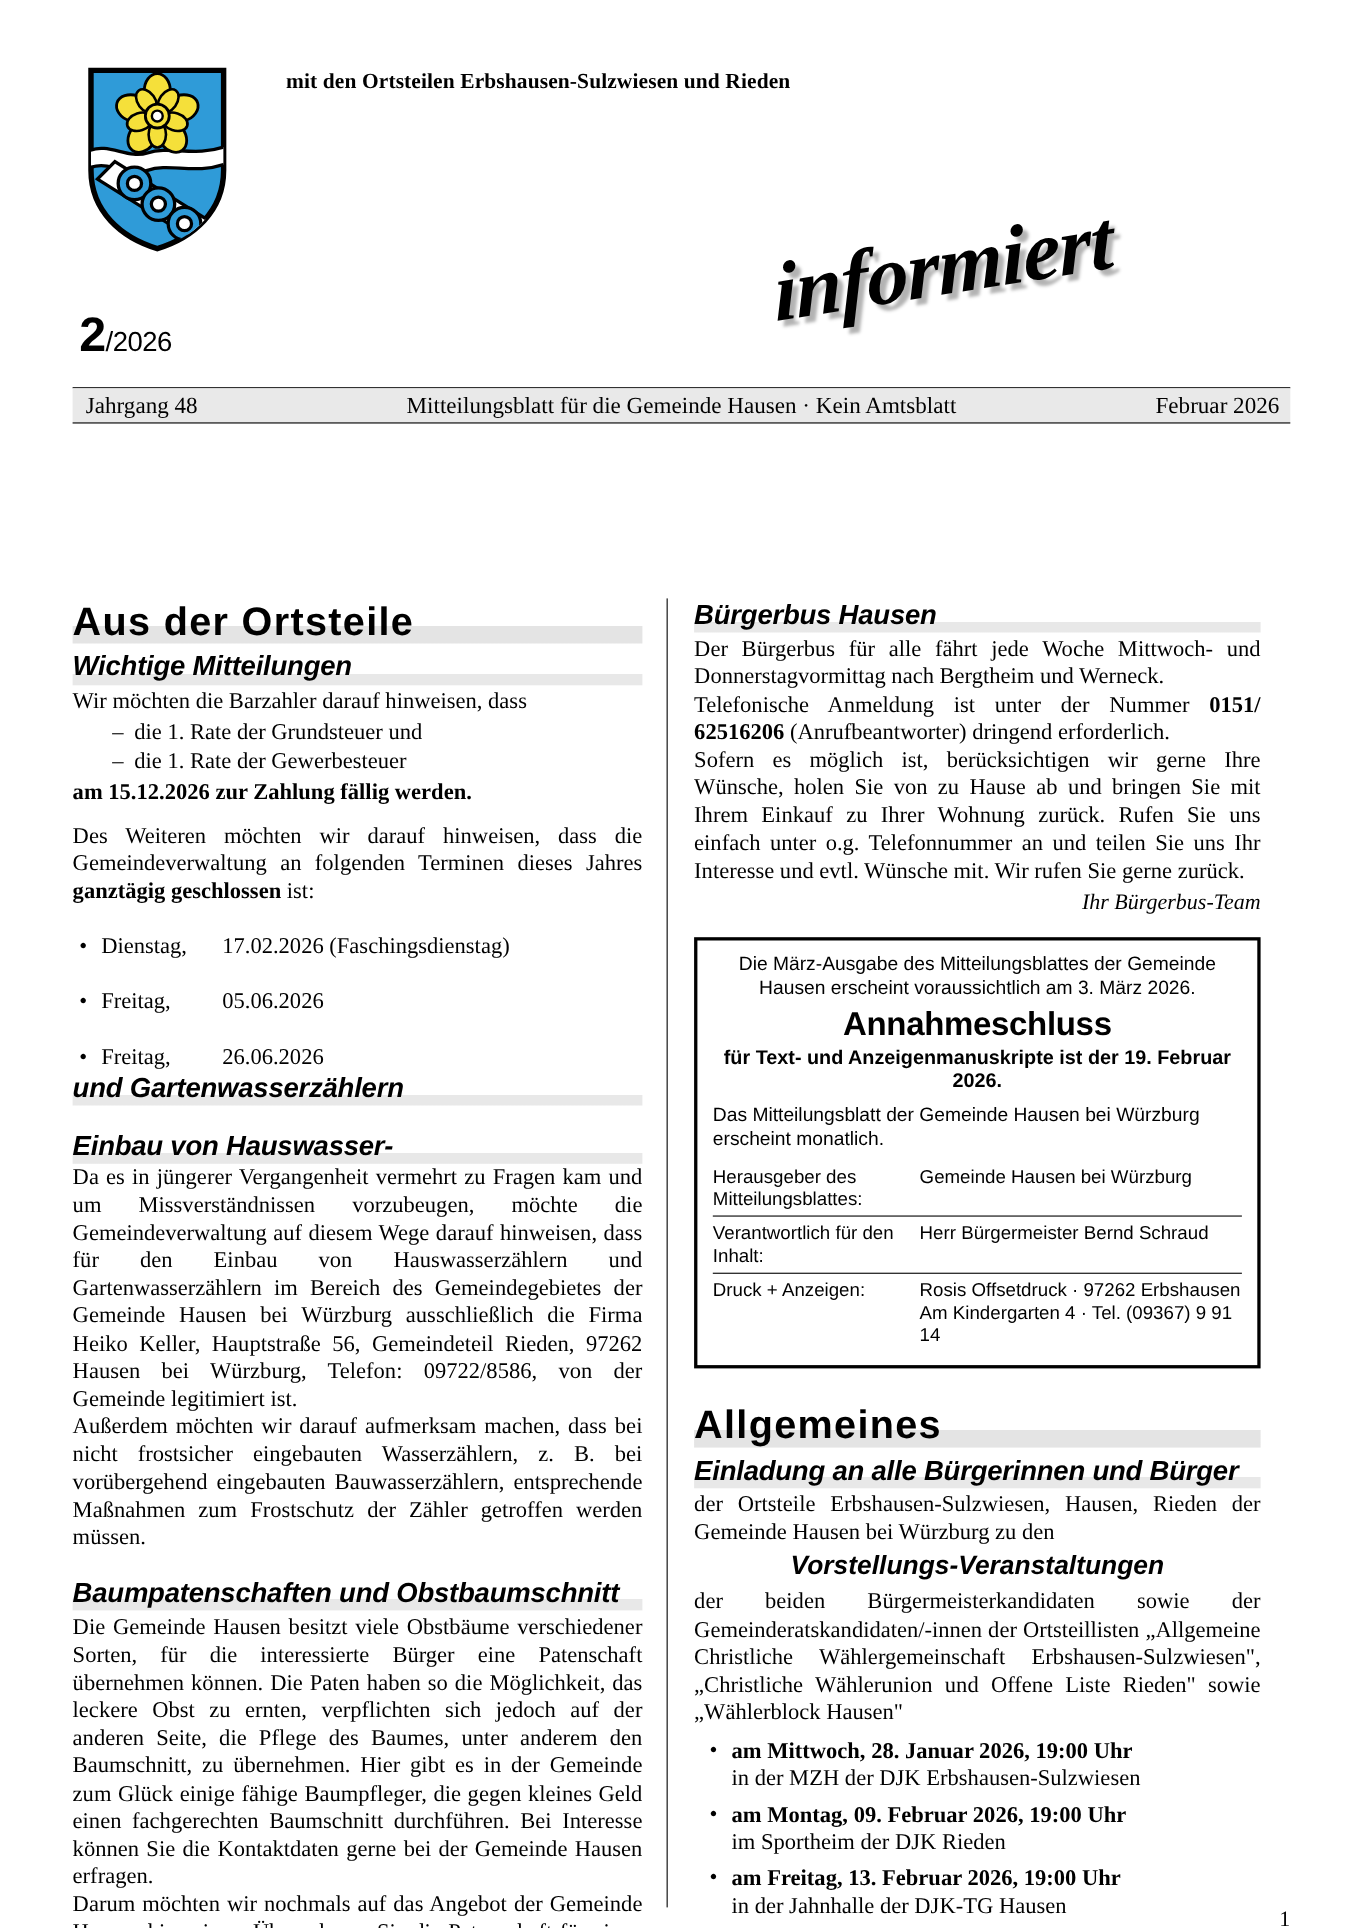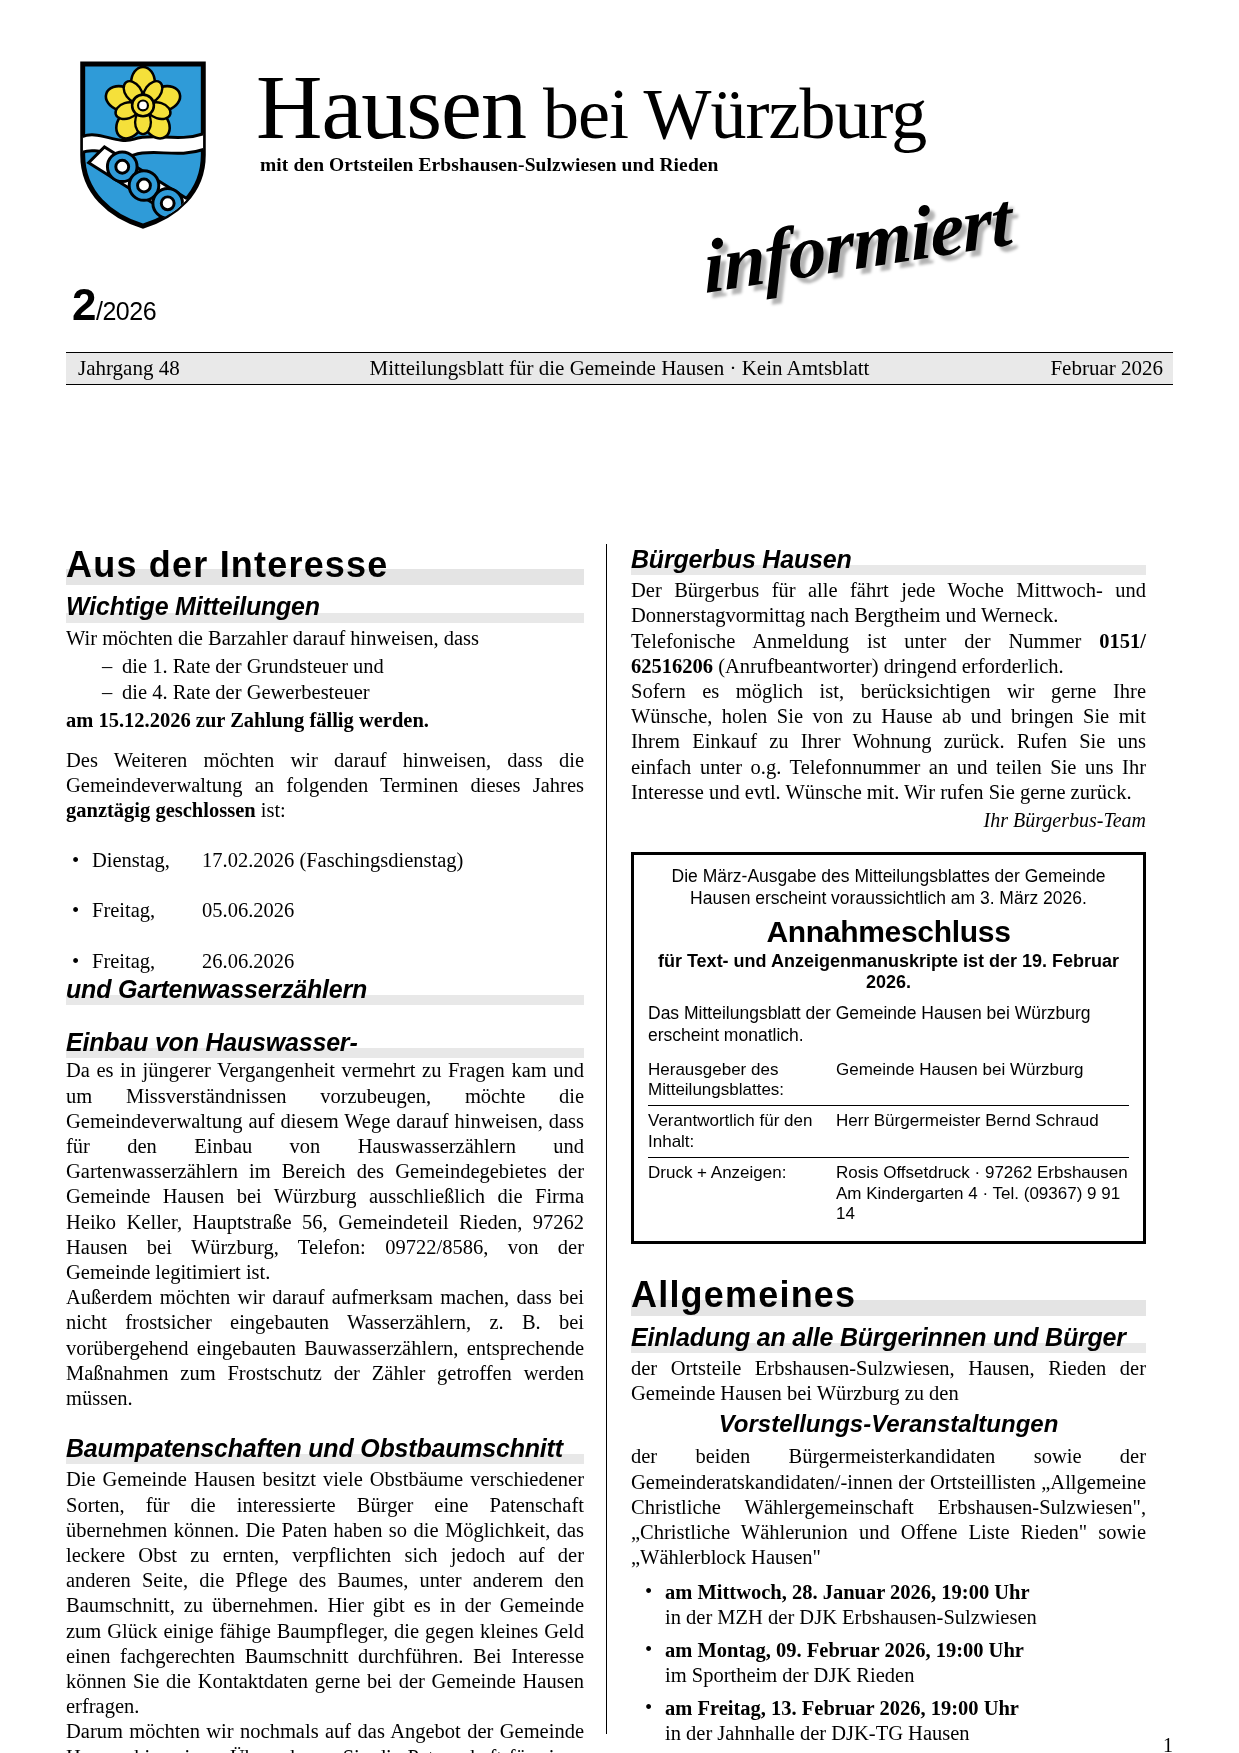--- a/index.html
+++ b/index.html
@@ -228,47 +228,46 @@
           <circle cx="0" cy="0" r="5" fill="#ffffff" stroke="#000" stroke-width="2.2"></circle>
         </g>
       </g>
     </svg>
 
     <div class="issue-no">
       <span>2</span><span class="yr">/2026</span>
     </div>
 
     <div class="title-block">
-      <div class="title-main"><span class="big">Hausen</span><span class="sm"> bei Würzburg</span></div>
       <div class="title-sub">mit den Ortsteilen Erbshausen-Sulzwiesen und Rieden</div>
     </div>
 
     <div class="informiert">informiert</div>
   </div>
 
   <div class="infobar-wrap">
     <div class="infobar-rule-top"></div>
     <div class="infobar">
       <div class="ib-left">Jahrgang 48</div>
       <div class="ib-mid">Mitteilungsblatt für die Gemeinde Hausen · Kein Amtsblatt</div>
       <div class="ib-right">Februar 2026</div>
     </div>
   </div>
 
   <div class="columns">
 
     <div class="col col-left">
 
-      <div class="h-section">Aus der Interesse</div>
+      <div class="h-section">Aus der Ortsteile</div>
 
       <div class="h-sub">Wichtige Mitteilungen</div>
       <p class="body nj">Wir möchten die Barzahler darauf hinweisen, dass</p>
       <ul class="dash">
         <li>die 1. Rate der Grundsteuer und</li>
-        <li>die 4. Rate der Gewerbesteuer</li>
+        <li>die 1. Rate der Gewerbesteuer</li>
       </ul>
       <p class="body nj b" style="margin-top:3px;">am 15.12.2026 zur Zahlung fällig werden.</p>
 
       <p class="body gap"><span>Des Weiteren möchten wir darauf hinweisen, dass die Gemeindeverwaltung an folgenden Terminen dieses Jahres </span><span class="b">ganztägig geschlossen</span><span> ist:</span></p>
       <ul class="dots">
         <li><span class="day">Dienstag,</span><span>17.02.2026 (Faschingsdienstag)</span></li>
         <li><span class="day">Freitag,</span><span>05.06.2026</span></li>
         <li><span class="day">Freitag,</span><span>26.06.2026</span></li>
       </ul>
 

